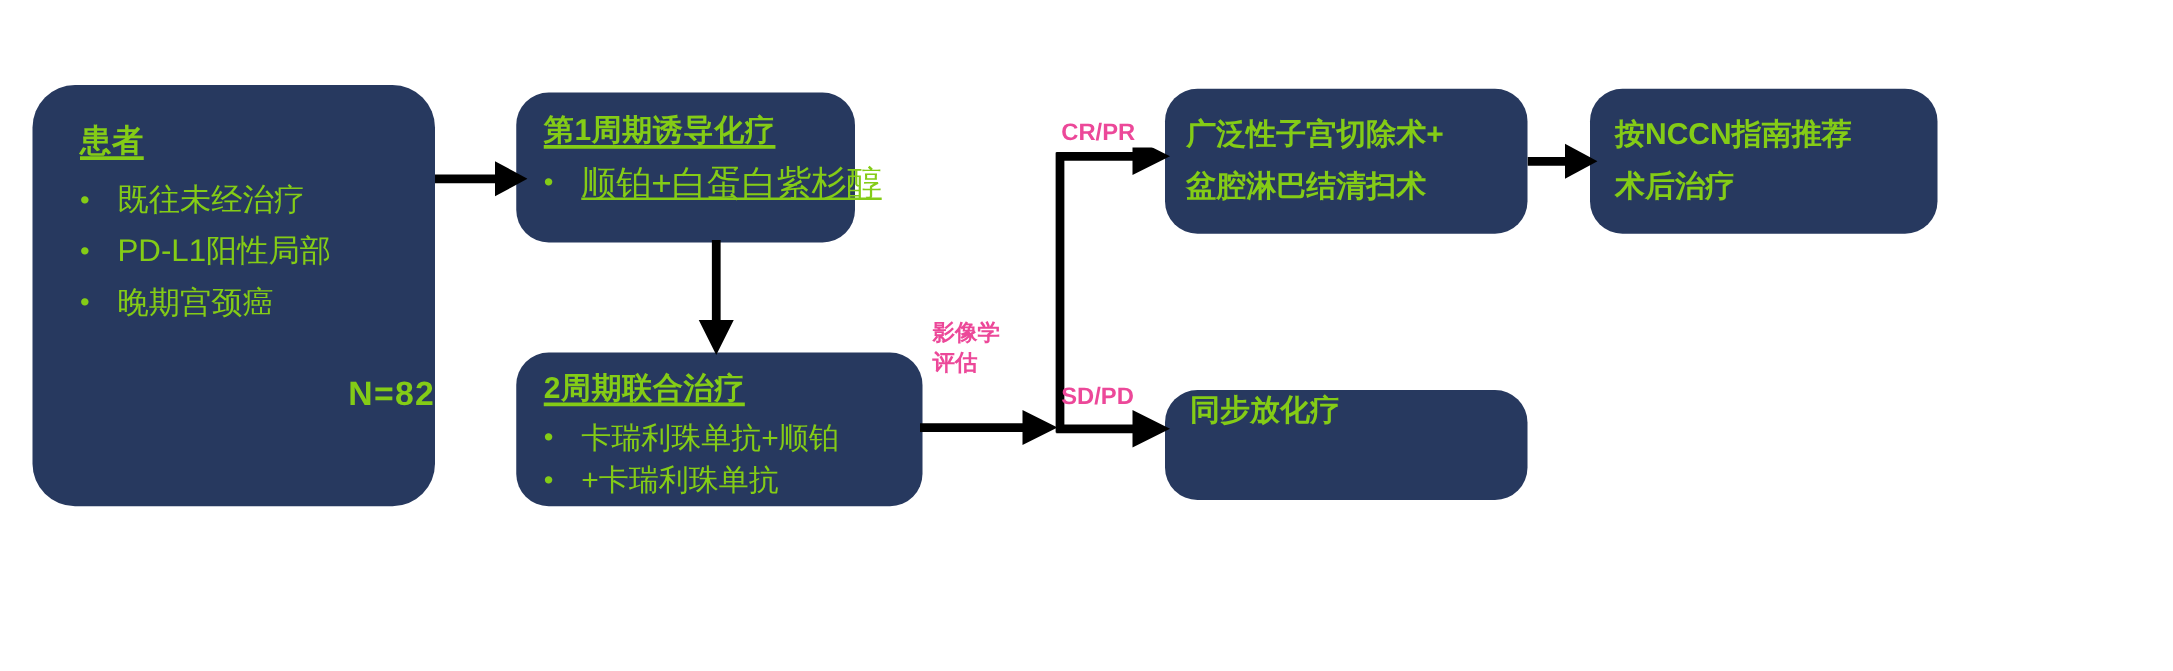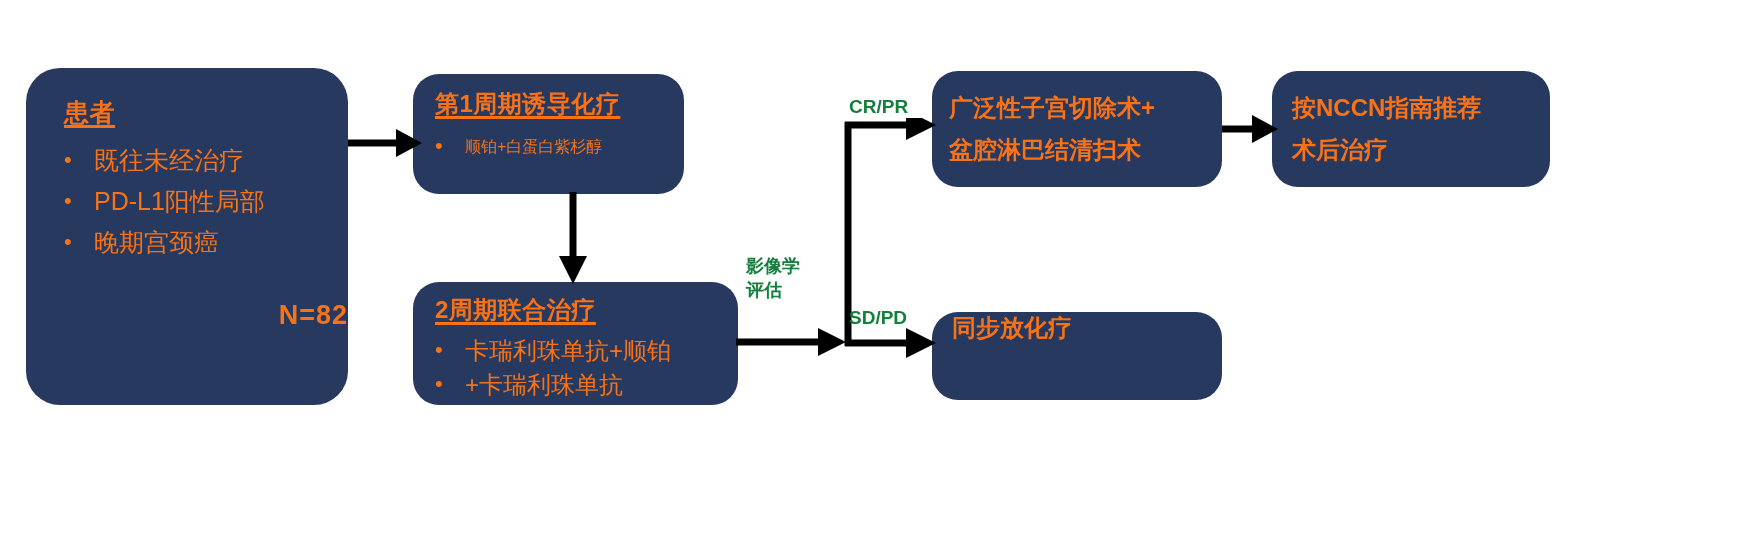--- a/index.html
+++ b/index.html
@@ -13,21 +13,21 @@
   #canvas {
     position: relative;
     width: 1738px;
     height: 537px;
     background: #ffffff;
     overflow: hidden;
   }
   .node {
     position: absolute;
     background: #27395f;
-    color: #f97316;
+    color: #84cc16;
     border-radius: 26px;
     box-sizing: border-box;
   }
   .node-title {
     font-weight: bold;
     text-decoration: underline;
     text-underline-offset: 4px;
     text-decoration-thickness: 3px;
     letter-spacing: 0.5px;
   }
@@ -96,22 +96,23 @@
     position: absolute;
     left: 22px;
     top: 14px;
     font-size: 24px;
   }
   #node-induction .bullet-list {
     position: absolute;
     left: 16px;
     top: 56px;
     width: 300px;
-    font-size: 16px;
+    font-size: 28px;
     line-height: 34px;
+    text-decoration: underline;
   }
   #node-induction .bullet-list li::before { left: 6px; }
 
   
   #node-combo {
     left: 413px;
     top: 282px;
     width: 325px;
     height: 123px;
   }
@@ -184,21 +185,21 @@
   }
 
   
   .conn {
     position: absolute;
   }
   .edge-label {
     position: absolute;
     font-size: 19px;
     font-weight: bold;
-    color: #15803d;
+    color: #ec4899;
     white-space: nowrap;
   }
   .edge-label.cjk {
     font-size: 18px;
     line-height: 24px;
   }
 </style>
 </head>
 <body>
 

